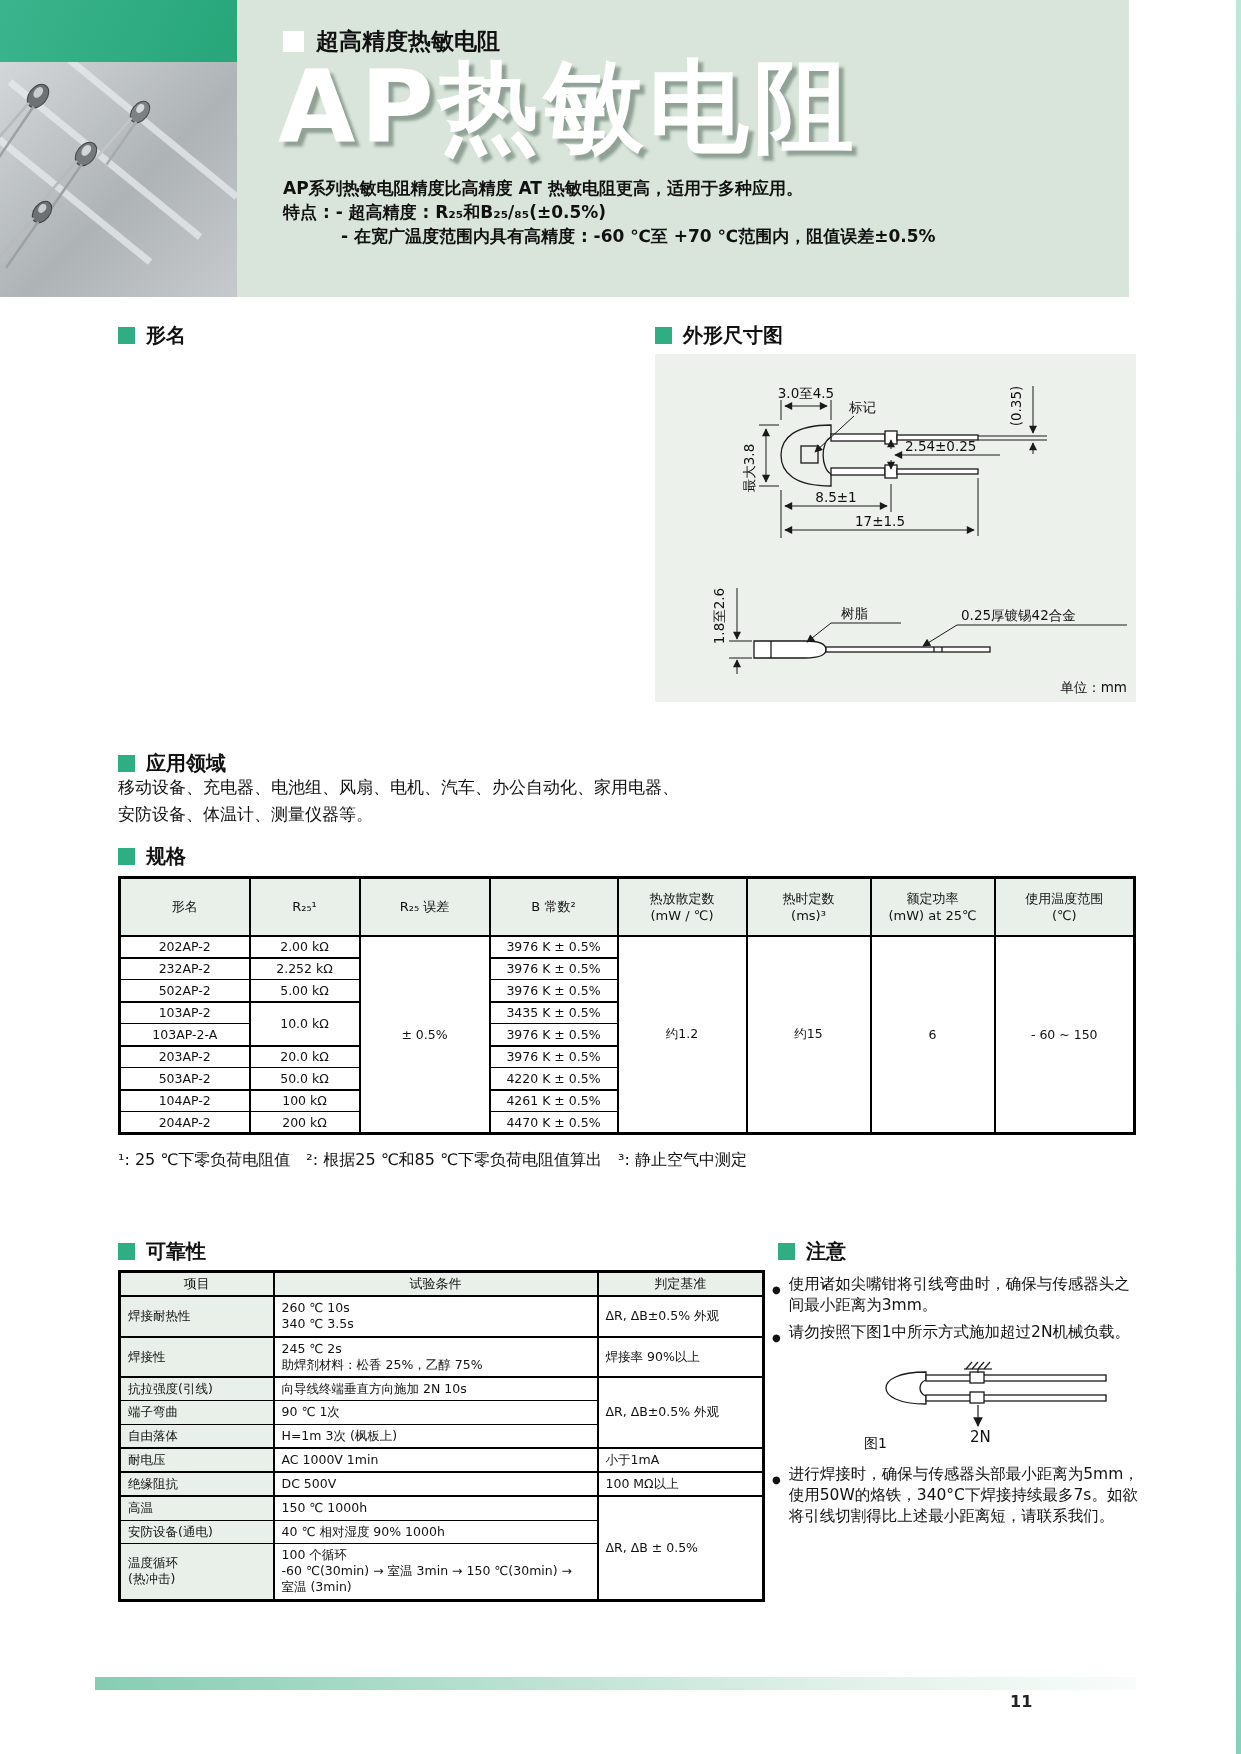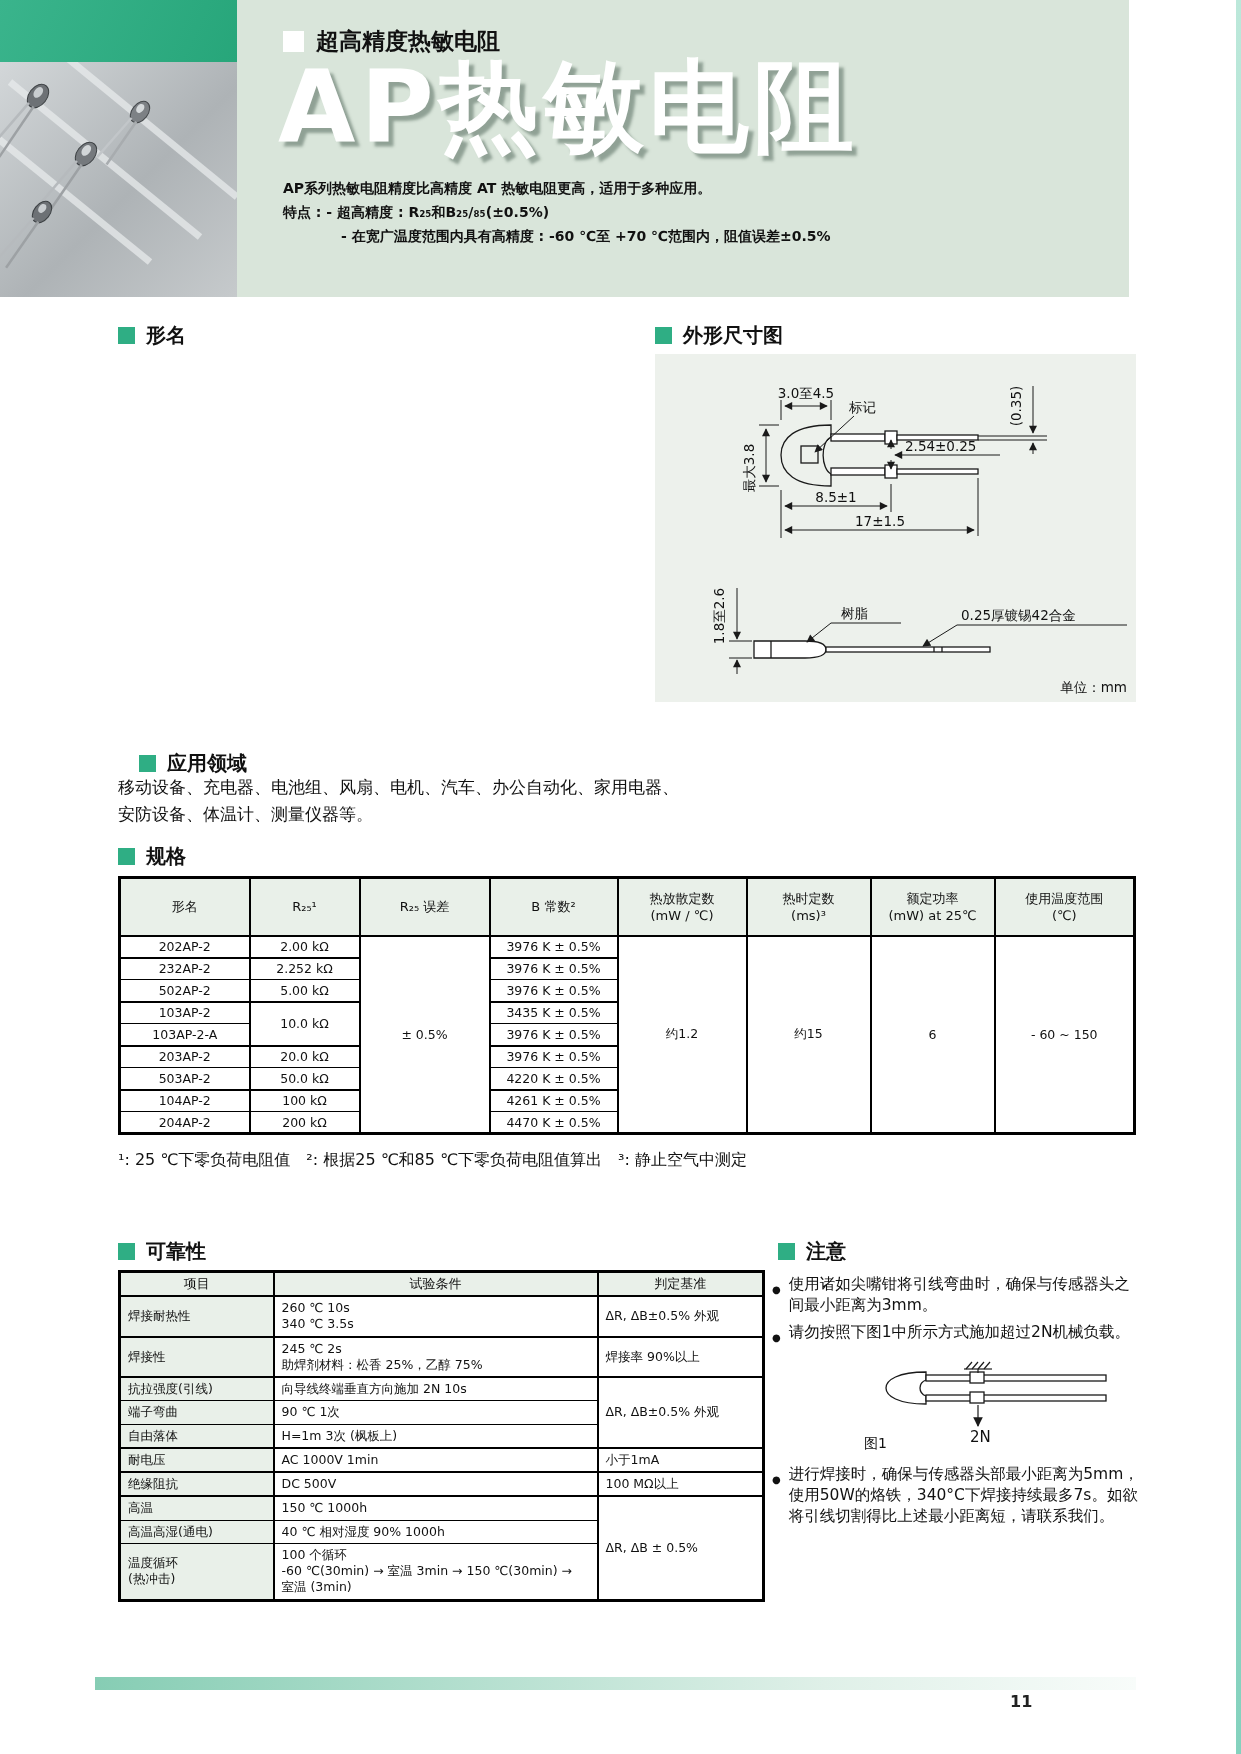--- a/index.html
+++ b/index.html
@@ -14,21 +14,21 @@
   .corner-block{position:absolute;left:0;top:0;width:237px;height:62px;
                 background:linear-gradient(115deg,#3ab48c,#27a67a);}
   .photo{position:absolute;left:0;top:62px;width:237px;height:235px;}
   .hdr-panel{position:absolute;left:237px;top:0;width:892px;height:297px;background:#d9e5da;}
   .eyebrow{position:absolute;left:283px;top:26px;display:flex;align-items:center;gap:12px;
            font-size:23px;font-weight:bold;}
   .white-sq{width:21px;height:21px;background:#fff;flex:0 0 auto;}
   .big-title{position:absolute;left:278px;top:54px;font-size:100px;font-weight:bold;color:#fff;
              letter-spacing:5px;line-height:1.05;white-space:nowrap;
              text-shadow:5px 5px 3px rgba(105,125,112,.65);}
-  .hdr-desc{position:absolute;left:283px;top:176px;font-size:14px;font-weight:600;
+  .hdr-desc{position:absolute;left:283px;top:176px;font-size:17px;font-weight:600;
             line-height:24px;white-space:nowrap;}
   .hdr-desc .ind{padding-left:58px;}
 
   
   .sec{position:absolute;display:flex;align-items:center;gap:11px;
        font-size:20px;font-weight:bold;}
   .gsq{width:17px;height:17px;background:#2fae84;flex:0 0 auto;}
 
   
   .pn-panel{position:absolute;left:118px;top:354px;width:496px;height:350px;
@@ -227,21 +227,21 @@
       <text x="366" y="52" text-anchor="middle" transform="rotate(-90 366 52)">(0.35)</text>
       <text x="181" y="148" text-anchor="middle">8.5±1</text>
       <text x="225" y="172" text-anchor="middle">17±1.5</text>
       <text x="69" y="262" text-anchor="middle" transform="rotate(-90 69 262)">1.8至2.6</text>
       <text x="186" y="264">树脂</text>
       <text x="306" y="266">0.25厚镀锡42合金</text>
       <text x="472" y="338" text-anchor="end">单位：mm</text>
     </svg>
   </div>
 
-  <div class="sec" style="left:118px;top:750px;margin-left:21px;">
+  <div class="sec" style="left:118px;top:750px;">
     <span class="gsq"></span>
     <span>应用领域</span>
   </div>
   <div class="app-line" style="top:776px;">移动设备、充电器、电池组、风扇、电机、汽车、办公自动化、家用电器、</div>
   <div class="app-line" style="top:803px;">安防设备、体温计、测量仪器等。</div>
 
   <div class="sec" style="left:118px;top:843px;">
     <span class="gsq"></span>
     <span>规格</span>
   </div>
@@ -377,21 +377,21 @@
       <td>绝缘阻抗</td>
       <td>DC 500V</td>
       <td>100 MΩ以上</td>
     </tr>
     <tr class="tk">
       <td>高温</td>
       <td>150 ℃ 1000h</td>
       <td rowspan="3">ΔR, ΔB ± 0.5%</td>
     </tr>
     <tr>
-      <td>高温高湿(通电)</td>
+      <td>安防设备(通电)</td>
       <td>40 ℃ 相对湿度 90%  1000h</td>
     </tr>
     <tr>
       <td class="ml">温度循环
 (热冲击)</td>
       <td class="ml">100 个循环
 -60 ℃(30min) → 室温 3min → 150 ℃(30min) →
 室温 (3min)</td>
     </tr>
   </tbody>

